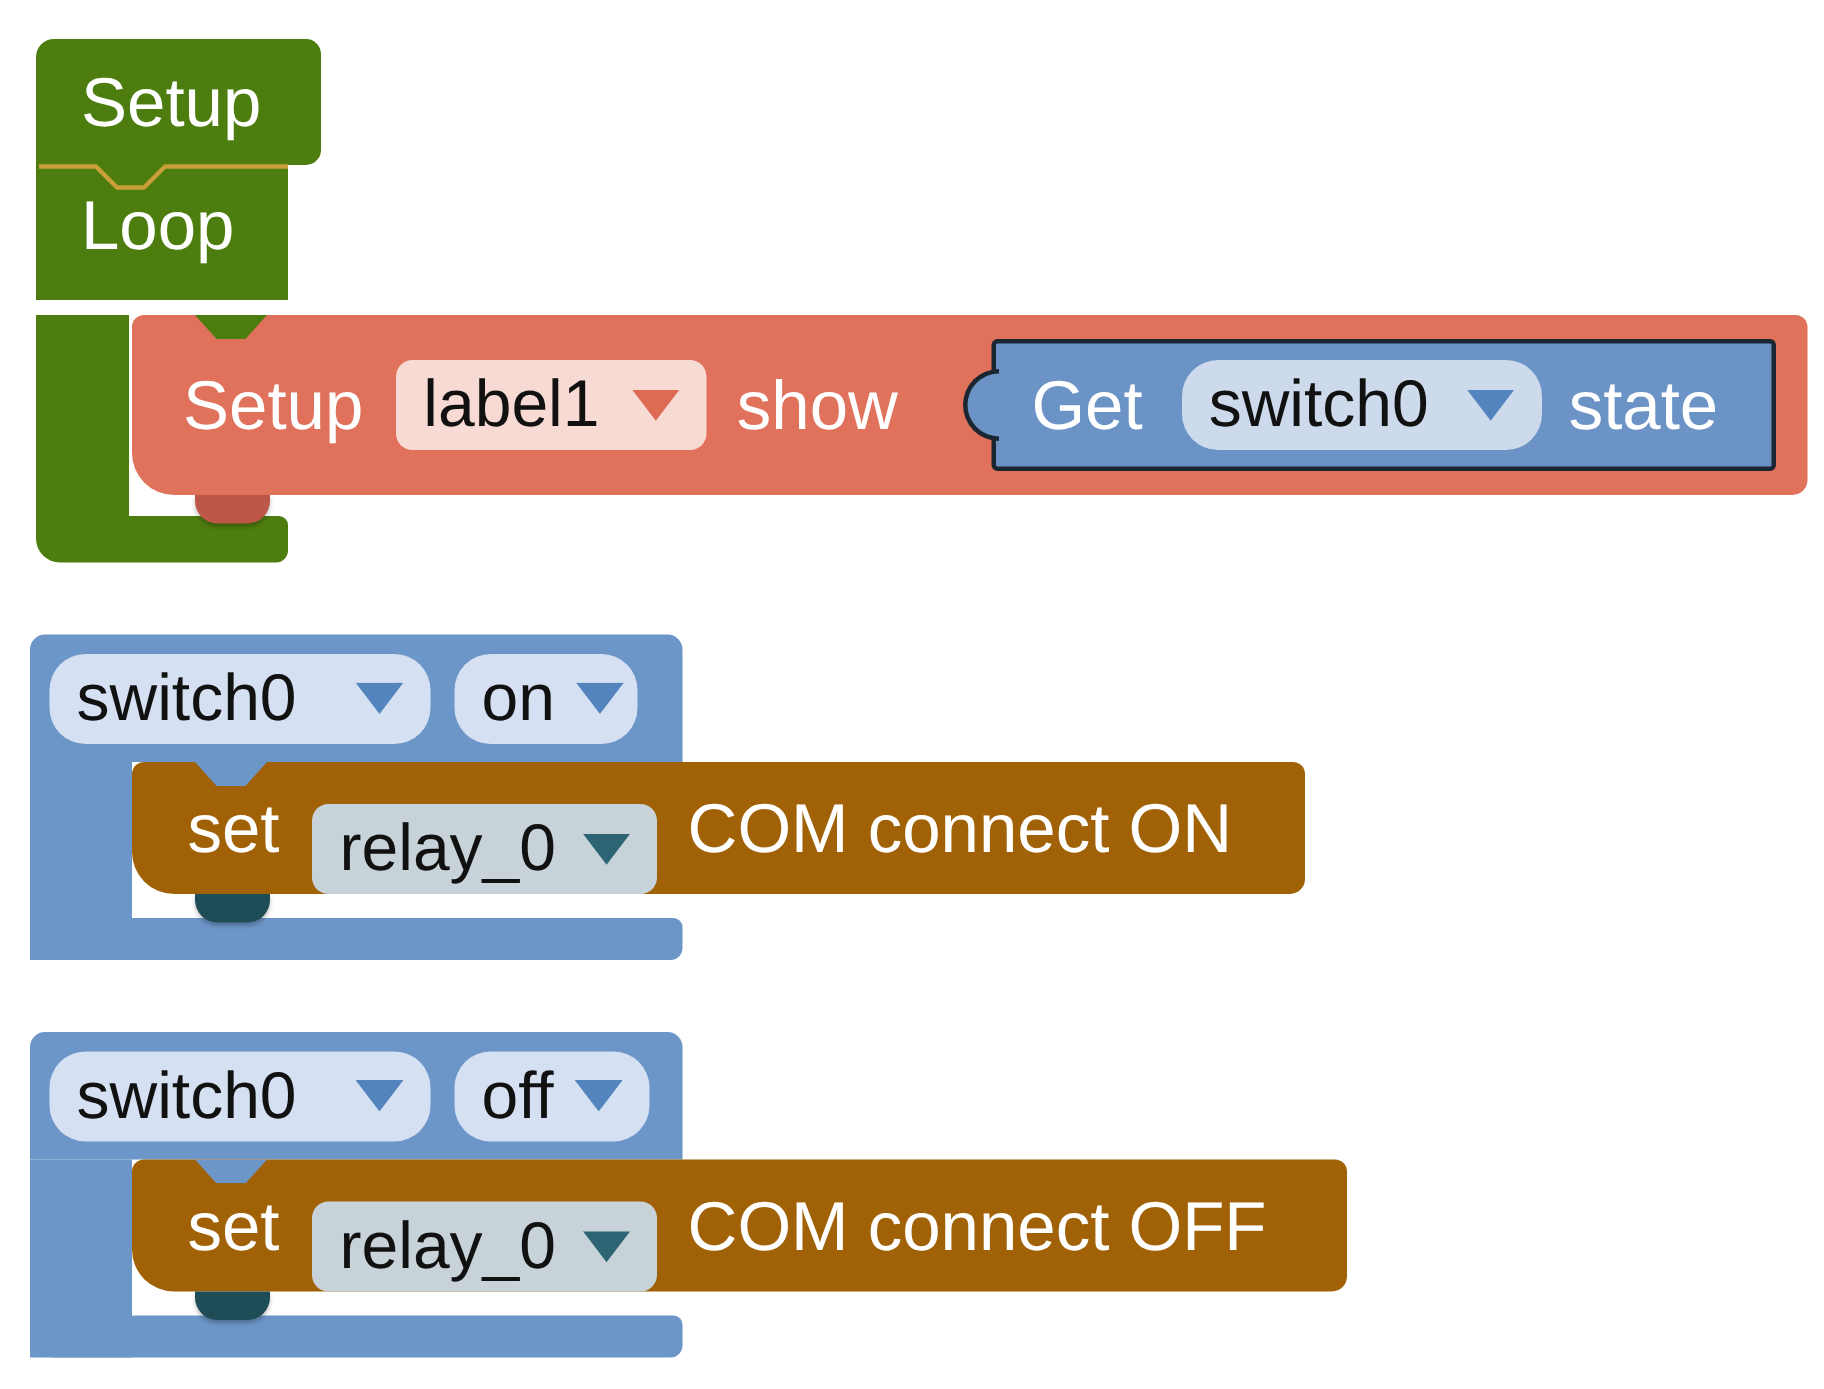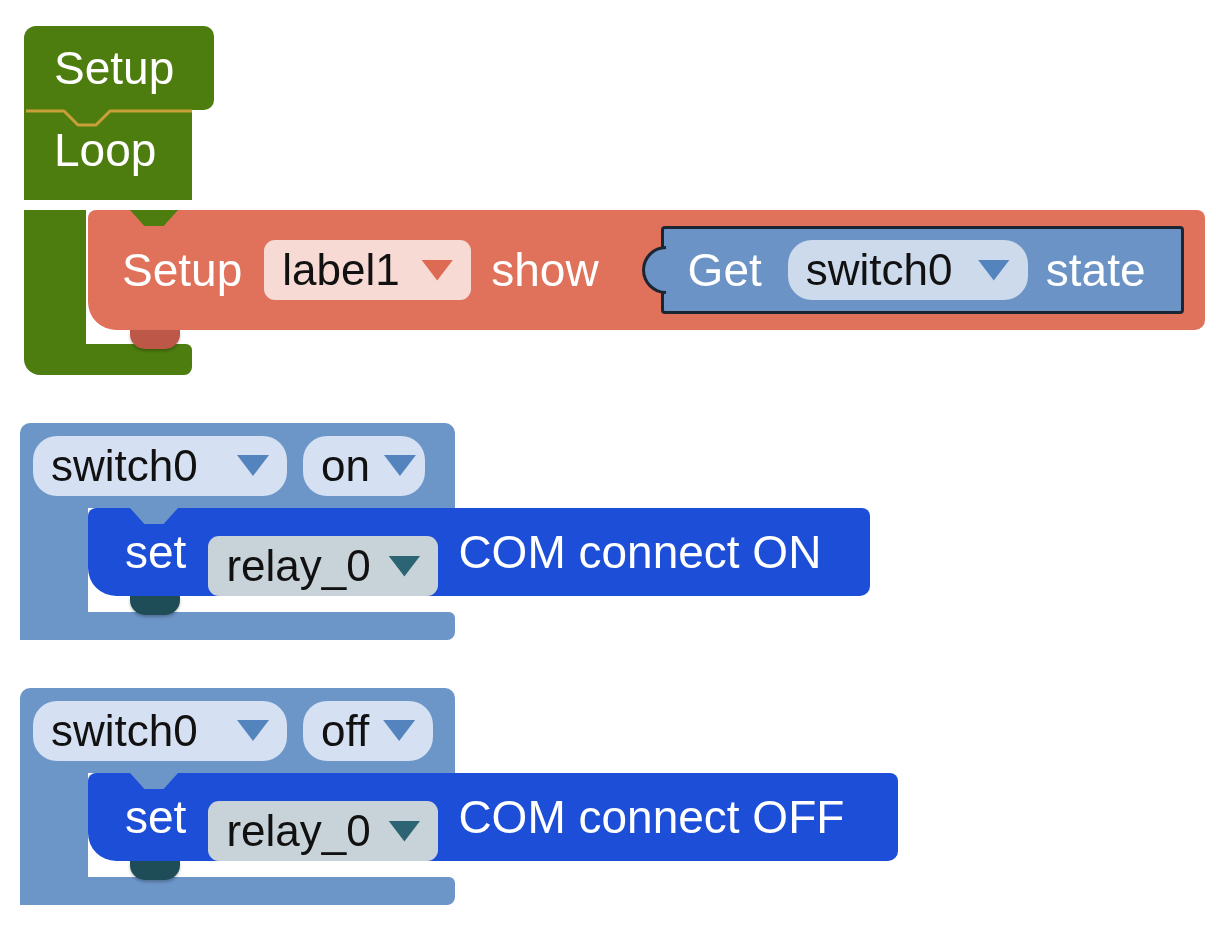--- a/index.html
+++ b/index.html
@@ -3,21 +3,21 @@
 <meta charset="utf-8">
 <style>
   html,body{margin:0;padding:0;background:#fff;}
   .workspace{
     position:relative;width:1216px;height:926px;background:#ffffff;overflow:hidden;
     font-family:"Liberation Sans", sans-serif;
   }
   .blk{position:absolute;box-sizing:border-box;}
   .yellow{background:#4d7c0f;}
   .blue{background:#6C95C8;}
-  .teal{background:#1d4ed8;}
+  .teal{background:#a16207;}
   .red{background:#E0715B;}
   .lbl{color:#ffffff;font-size:46px;white-space:nowrap;}
   .flexrow{display:flex;align-items:center;}
   .pill{
     display:flex;align-items:center;justify-content:space-between;
     height:60px;border-radius:24px;padding:0 18px;box-sizing:border-box;
     cursor:pointer;flex:0 0 auto;
   }
   .pill-text{color:#111111;font-size:44px;white-space:nowrap;}
   .arr{width:32px;height:21px;flex:0 0 auto;margin-left:14px;

